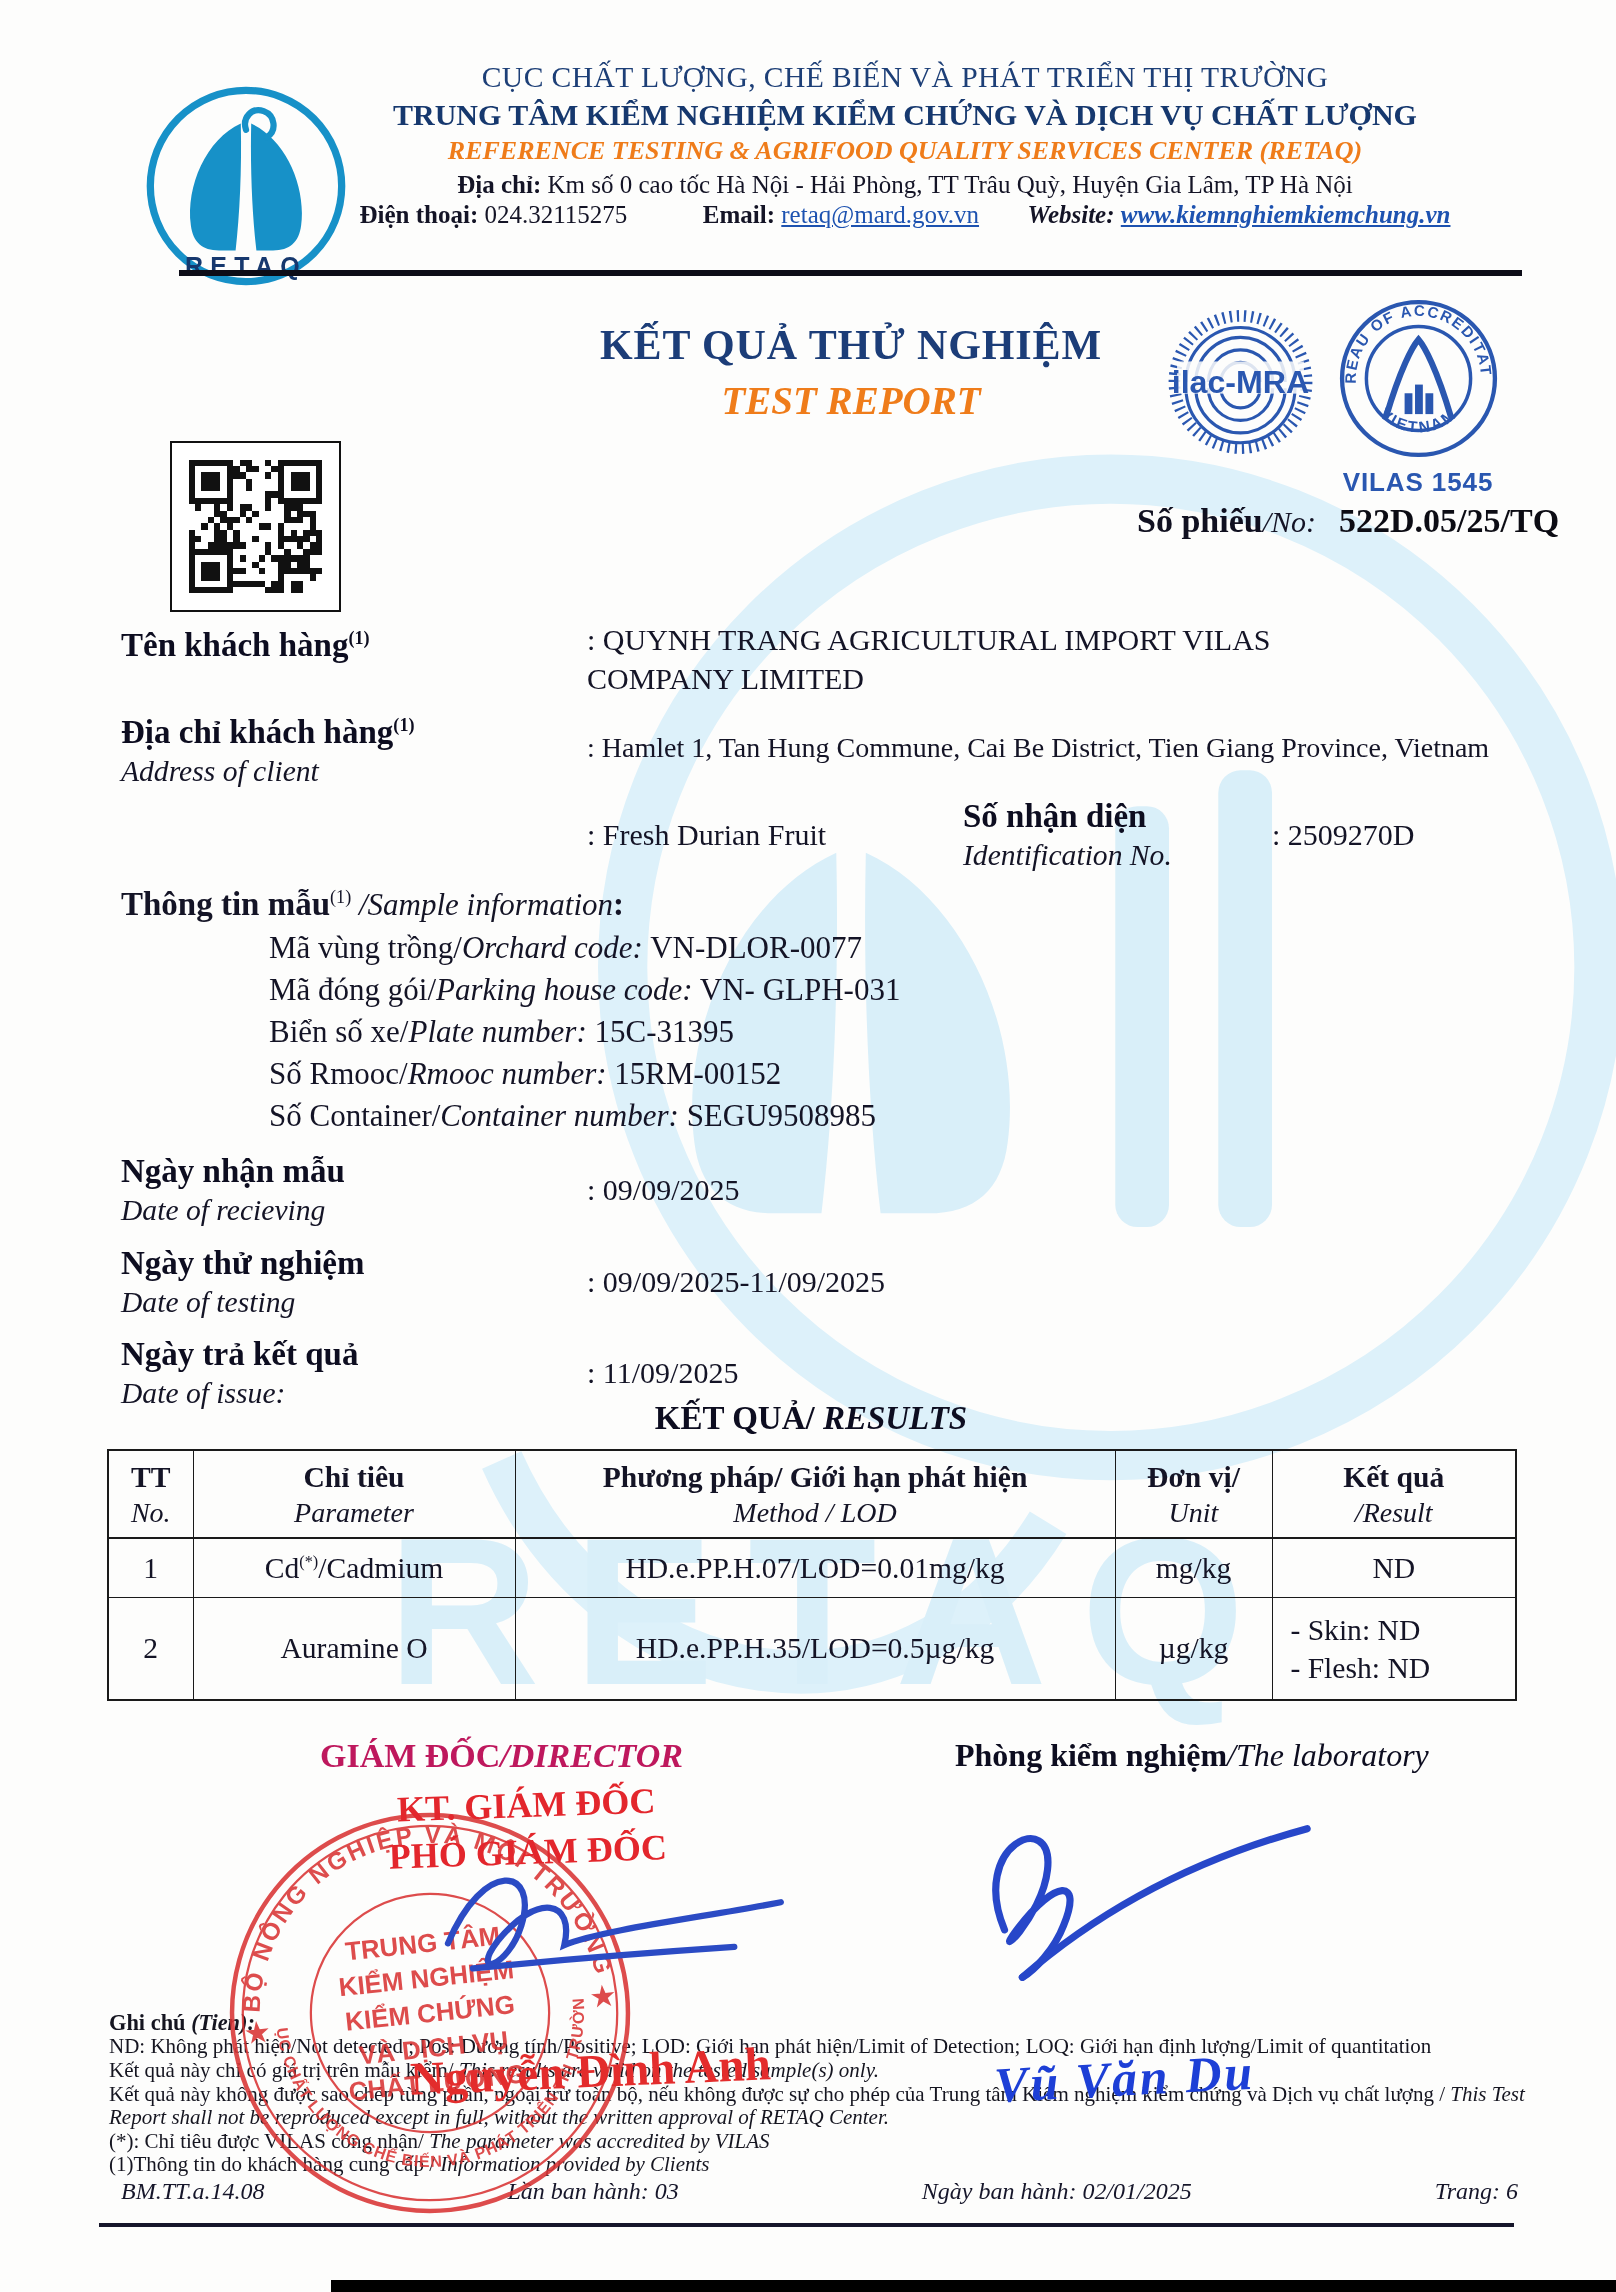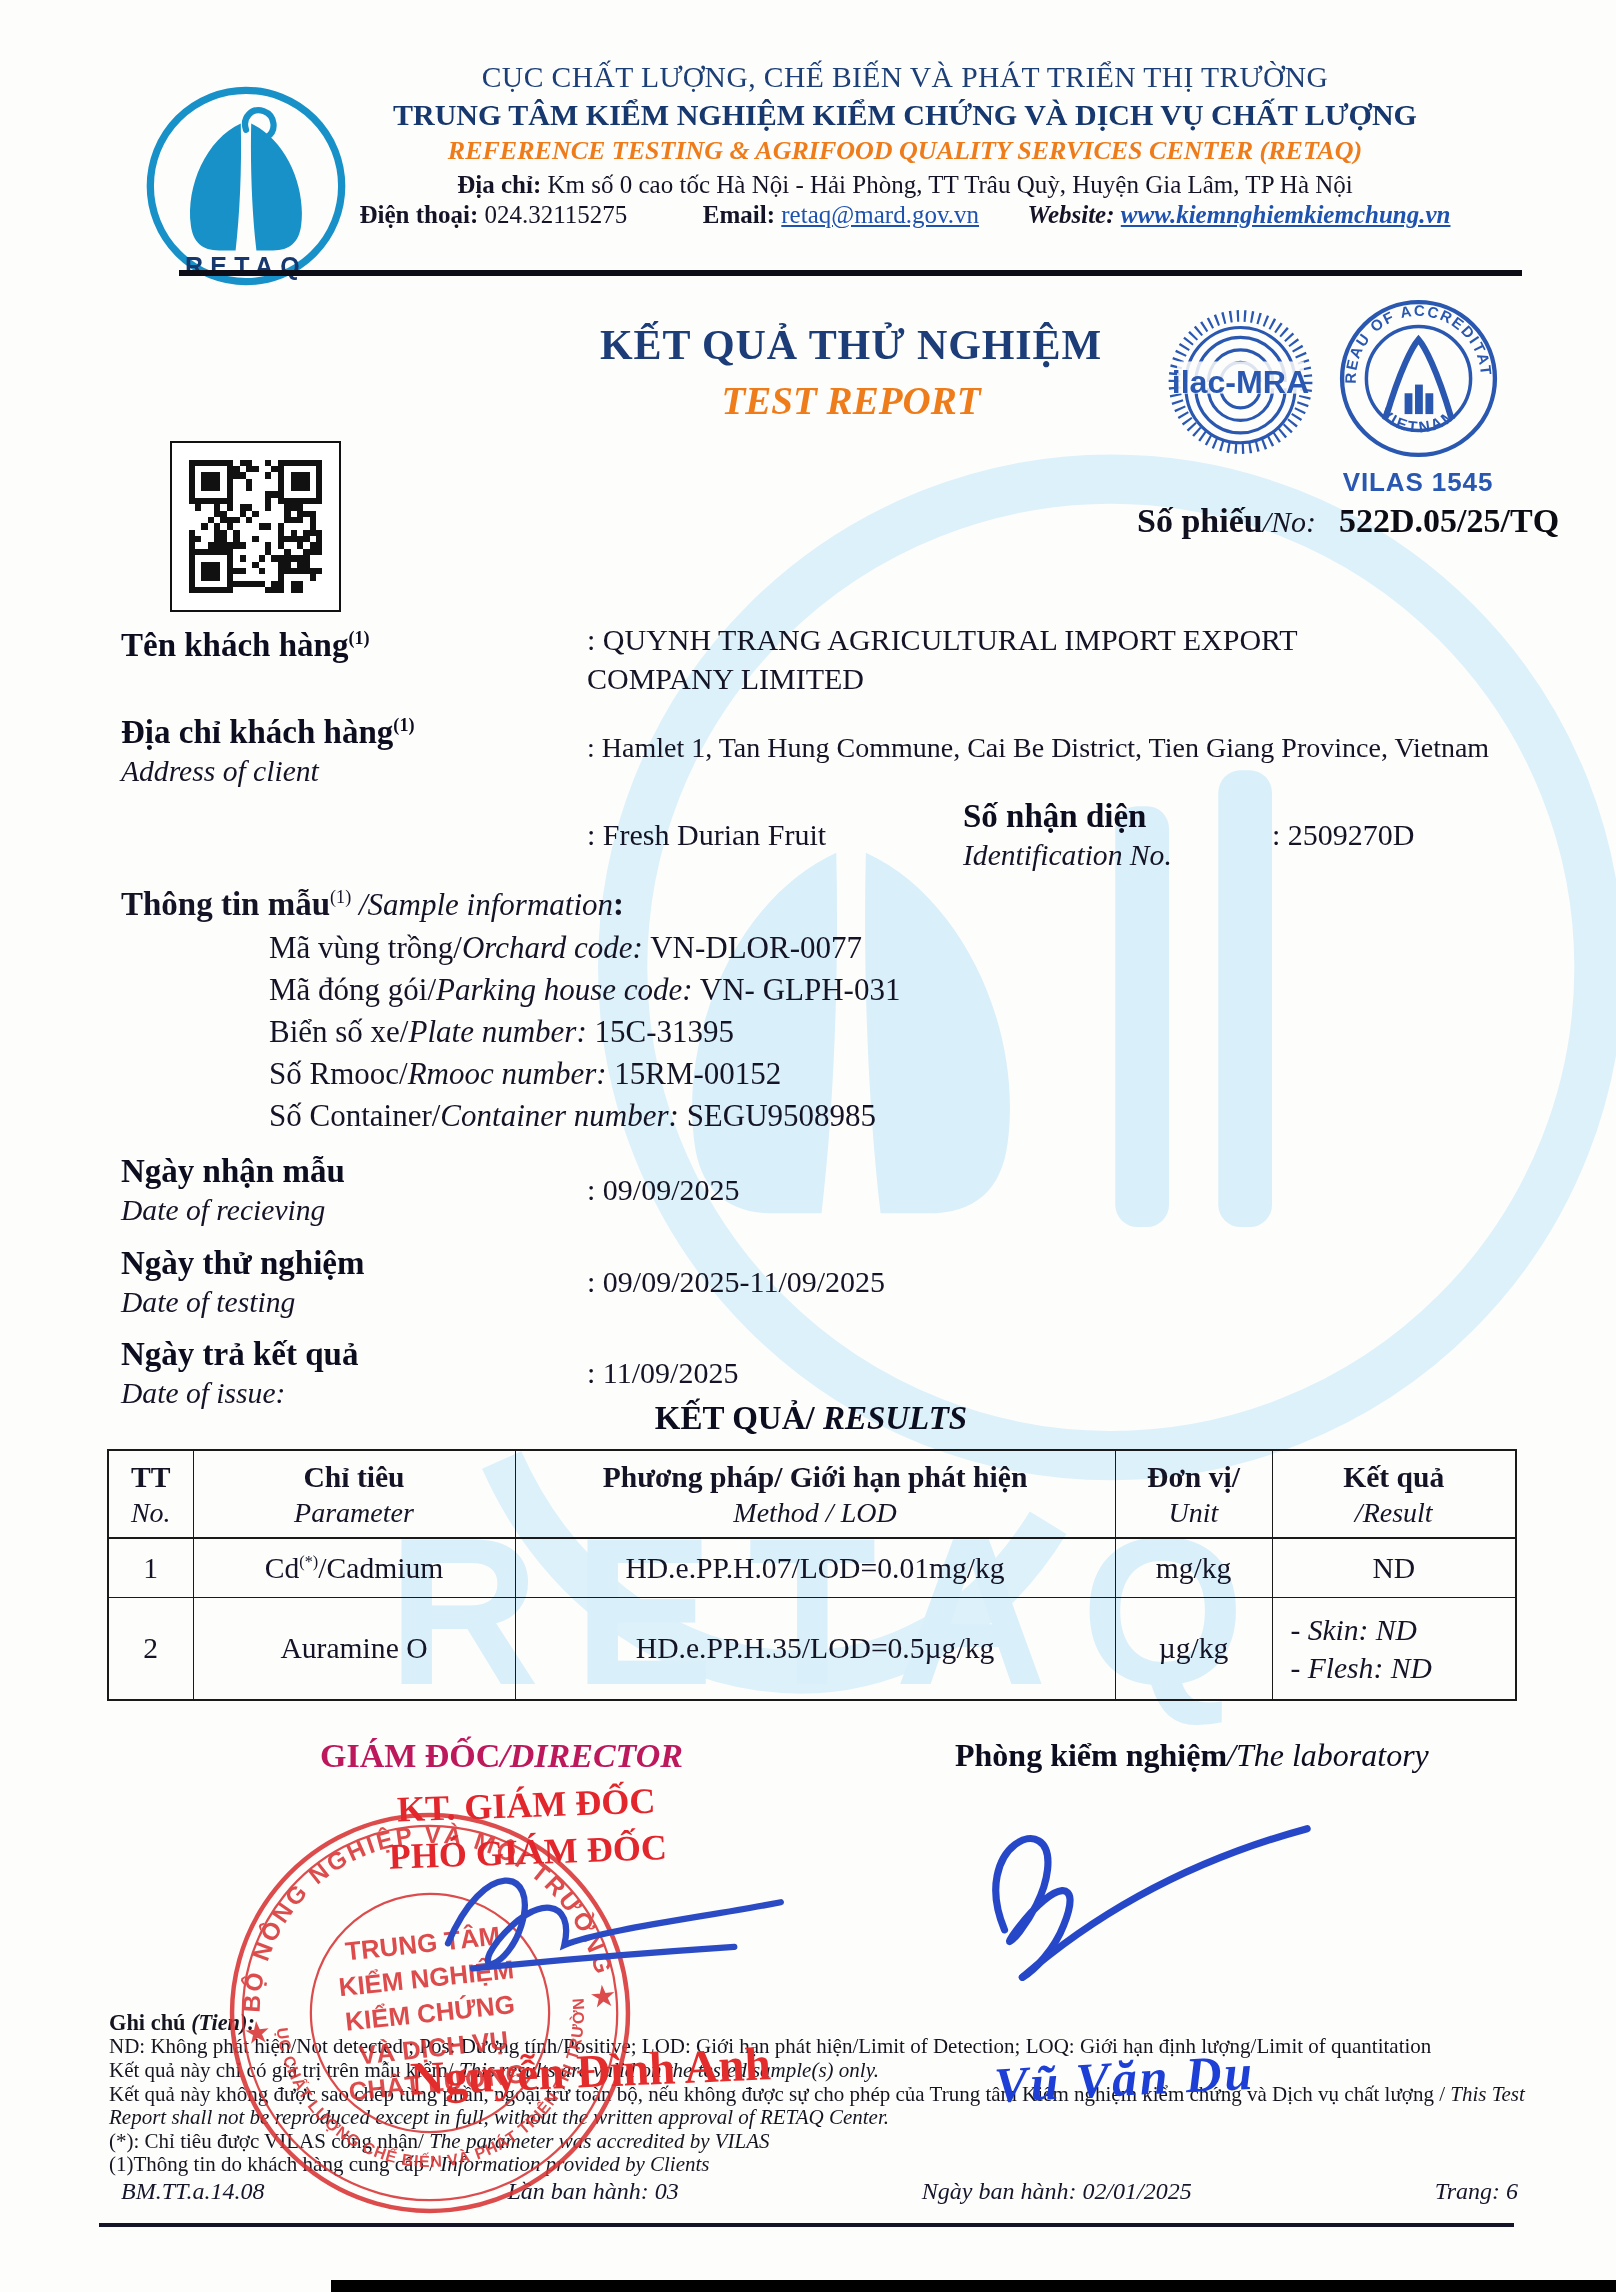--- a/index.html
+++ b/index.html
@@ -65,21 +65,21 @@
   .res-head .vi{font-weight:bold;}
   .res-head .en{font-weight:bold;font-style:italic;}
   table.res{border-collapse:collapse;width:1408px;table-layout:fixed;}
   table.res th,table.res td{border:1.8px solid #1a1a1a;}
   table.res{border:2.7px solid #1a1a1a;}
   th .vi{font-size:29.6px;font-weight:bold;line-height:38px;display:block;}
   th .en{font-size:28px;font-style:italic;font-weight:normal;line-height:34px;display:block;}
   table.res th{padding:7.2px 3.6px;border-bottom:2.7px double #1a1a1a;}
   table.res td{font-size:29.6px;text-align:center;padding:12.5px 5.4px;}
   td.param{text-align:left;padding-left:21.5px;}
-  td.result2 div{text-align:left;padding-left:12.5px;line-height:38px;font-style:italic;}
+  td.result2 div{text-align:left;padding-left:12.5px;line-height:38px;}
   .c-no{width:85px;}.c-param{width:322px;}.c-method{width:600px;}.c-unit{width:157px;}.c-result{width:244px;}
   
   .sig-left-title{left:206px;top:1737px;width:591px;text-align:center;z-index:6;font-size:34px;color:#be185d;}
   .sig-left-title .vi{font-weight:bold;}
   .sig-left-title .en{font-weight:bold;font-style:italic;}
   .sig-right-title{left:955px;top:1737px;width:627px;z-index:6;font-size:32px;color:#0d0d20;}
   .sig-right-title .vi{font-weight:bold;}
   .sig-right-title .en{font-style:italic;}
   .acting{left:330px;top:1782px;width:394px;text-align:center;z-index:6;color:#e3262c;
           font-size:36px;font-weight:bold;line-height:47px;transform:rotate(-2deg);}
@@ -638,21 +638,21 @@
   <div class="abs repno">
     <span class="v1">Số phiếu</span><span class="v2">/No:</span><span class="v3">522D.05/25/TQ</span>
   </div>
 
   <div class="abs fields">
 
     <div class="frow">
       <div class="flabel">
         <div class="vi"><span>Tên khách hàng</span><sup>(1)</sup></div>
       </div>
-      <div class="fval w900">: QUYNH TRANG AGRICULTURAL IMPORT EXPORT COMPANY LIMITED</div>
+      <div class="fval w900">: QUYNH TRANG AGRICULTURAL IMPORT VILAS COMPANY LIMITED</div>
     </div>
 
     <div class="frow" style="align-items:center">
       <div class="flabel">
         <div class="vi"><span>Địa chỉ khách hàng</span><sup>(1)</sup></div>
         <div class="en">Address of client</div>
       </div>
       <div class="fval addr nowrap">:  Hamlet 1, Tan Hung Commune, Cai Be District, Tien Giang Province, Vietnam</div>
     </div>
 

